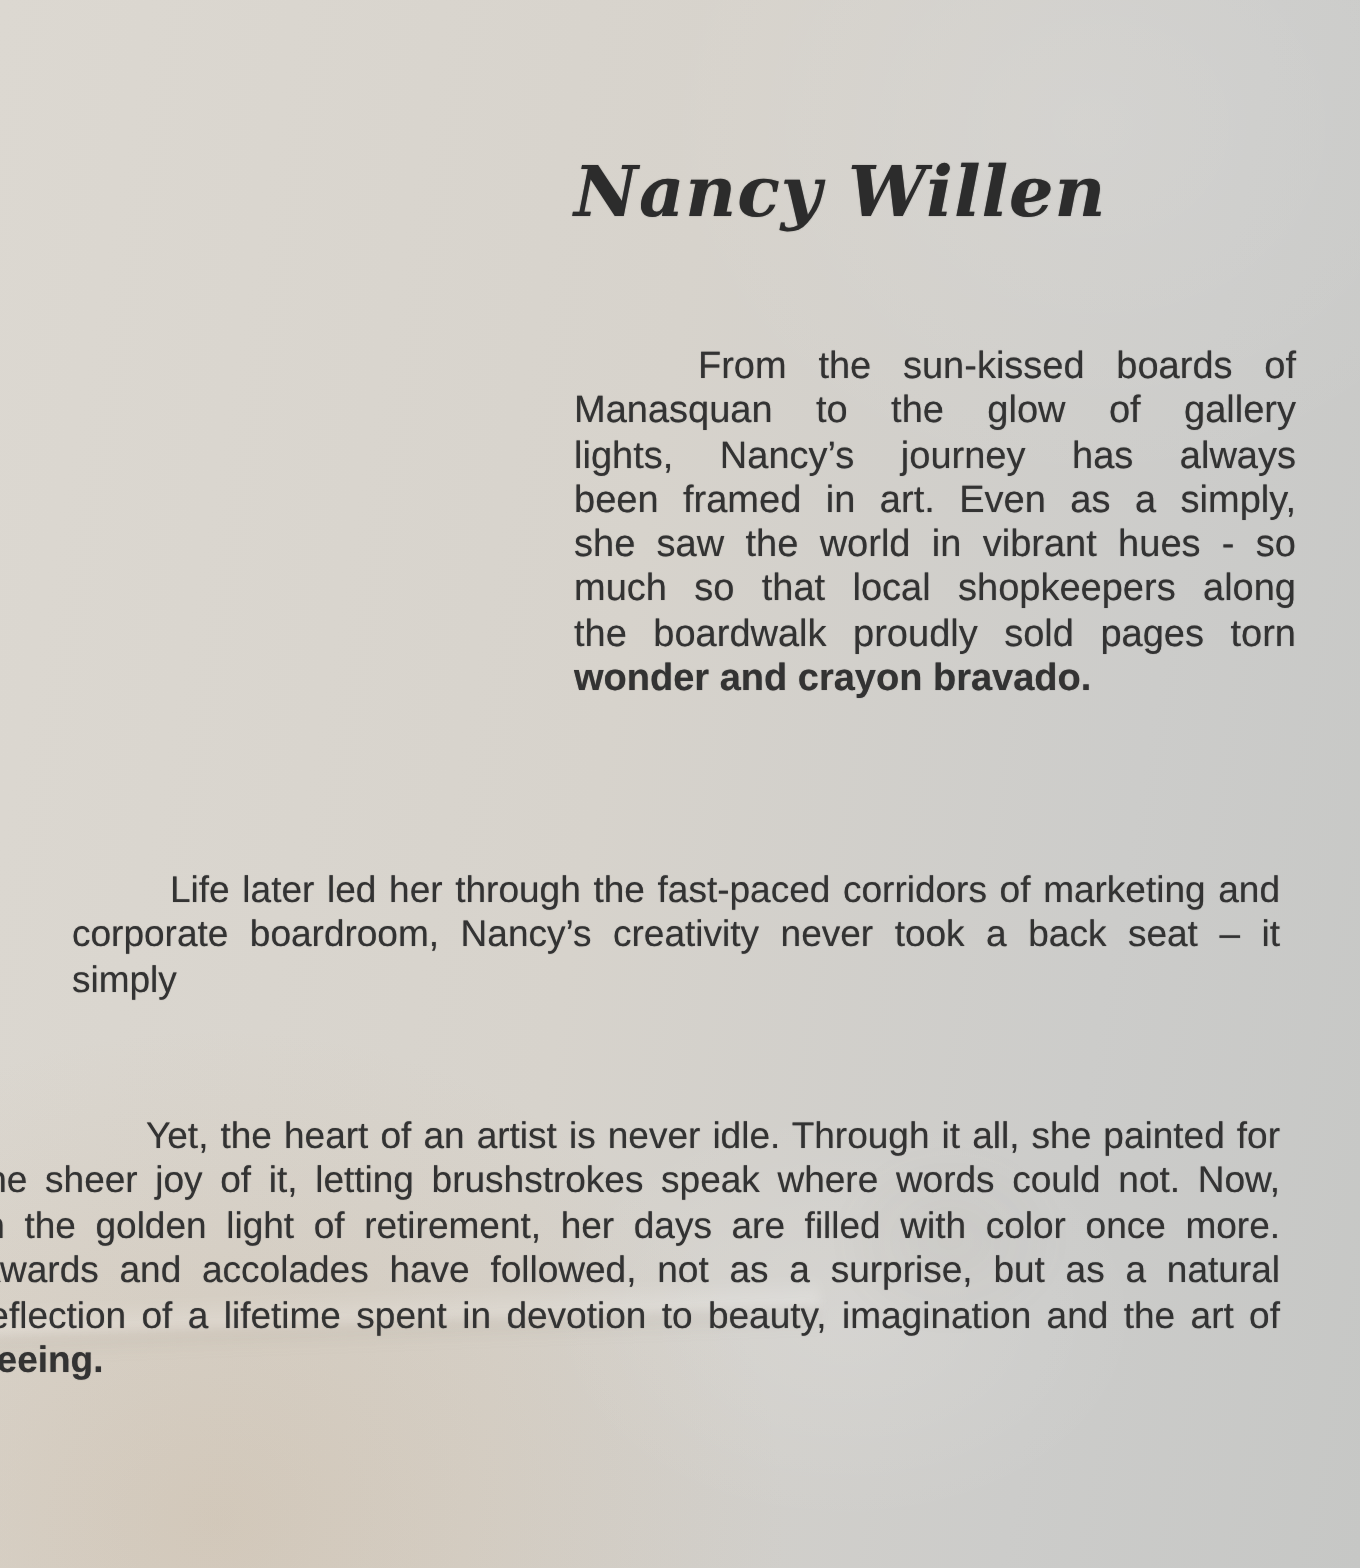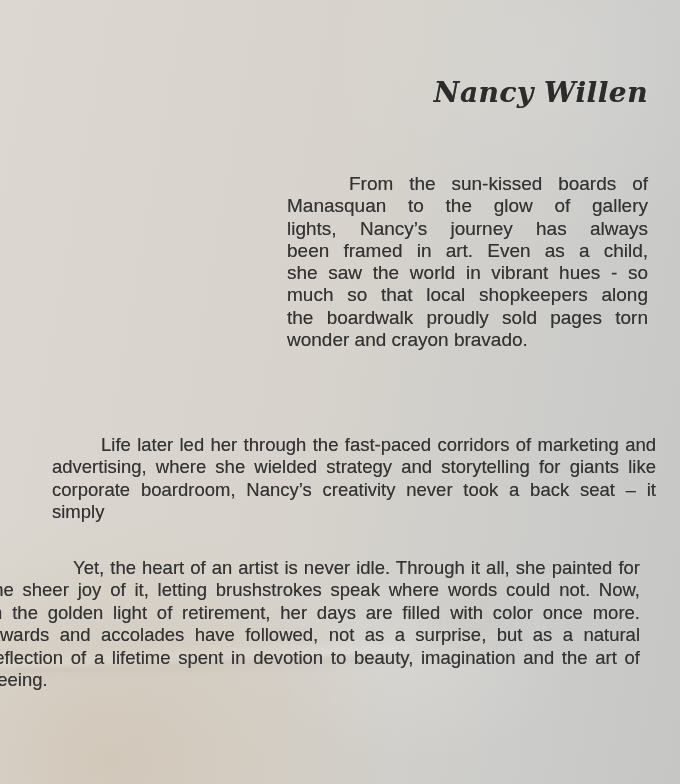--- a/index.html
+++ b/index.html
@@ -21,55 +21,54 @@
     background:linear-gradient(to bottom, rgba(255,255,255,0) 0%, rgba(255,255,255,0.20) 45%, rgba(150,140,125,0.10) 62%, rgba(255,255,255,0) 100%);
     transform:rotate(-2deg);filter:blur(2px);
   }
   .smudge{
     position:absolute;left:400px;top:560px;width:150px;height:120px;
     background:radial-gradient(closest-side, rgba(120,110,95,0.05), rgba(120,110,95,0) 80%);
     filter:blur(3px);
   }
   .title{
     position:absolute;left:287px;width:361px;top:76px;margin:0;
-    text-align:right;
+    text-align:left;
     font-family:"DejaVu Serif",serif;font-style:italic;font-weight:700;
-    font-size:28px;letter-spacing:0.5px;color:#2c2c2c;
+    font-size:35px;letter-spacing:0.5px;color:#2c2c2c;
     text-shadow:0 0 0.6px rgba(44,44,44,0.55);
   }
   .para{position:absolute;text-shadow:0 0 0.5px rgba(51,51,51,0.6);margin-top:40px;}
   .line{text-align:justify;text-align-last:justify;}
-  .line.last{text-align-last:left;}
+  .line.last{text-align-last:left;font-weight:bold;}
   .p0{left:287px;width:361px;top:133px;font-size:19px;line-height:22.3px;}
   .p0 .line.first{text-indent:62px;}
-  .p1{left:52px;width:604px;top:394px;font-size:18.5px;line-height:22.4px;}
+  .p1{left:36px;width:604px;top:394px;font-size:18.5px;line-height:22.4px;}
   .p1 .line.first{text-indent:49px;}
   .p2{left:-12px;width:652px;top:517px;font-size:18.5px;line-height:22.4px;}
   .p2 .line.first{text-indent:85px;}
 </style>
 </head>
 <body>
 
 <div class="photo">
   <div class="crease"></div>
   <div class="smudge"></div>
   <h1 class="title">Nancy Willen</h1>
   <div class="para p0">
       <div class="line first">From the sun-kissed boards of</div>
       <div class="line">Manasquan to the glow of gallery</div>
       <div class="line">lights, Nancy’s journey has always</div>
-      <div class="line">been framed in art.  Even as a child,</div>
+      <div class="line">been framed in art.  Even as a simply,</div>
       <div class="line">she saw the world in vibrant hues - so</div>
       <div class="line">much so that local shopkeepers along</div>
       <div class="line">the boardwalk proudly sold pages torn</div>
       <div class="line last">wonder and crayon bravado.</div>
     </div>
   <div class="para p1">
       <div class="line first">Life later led her through the fast-paced corridors of marketing and</div>
-      <div class="line">advertising, where she wielded strategy and storytelling for giants like</div>
       <div class="line">corporate boardroom, Nancy’s creativity never took a back seat – it simply</div>
     </div>
   <div class="para p2">
       <div class="line first">Yet, the heart of an artist is never idle. Through it all, she painted for</div>
       <div class="line">the sheer joy of it, letting brushstrokes speak where words could not.  Now,</div>
       <div class="line">in the golden light of retirement, her days are filled with color once more.</div>
       <div class="line">Awards and accolades have followed, not as a surprise, but as a natural</div>
       <div class="line">reflection of a lifetime spent in devotion to beauty, imagination and the art of</div>
       <div class="line last">seeing.</div>
     </div>

